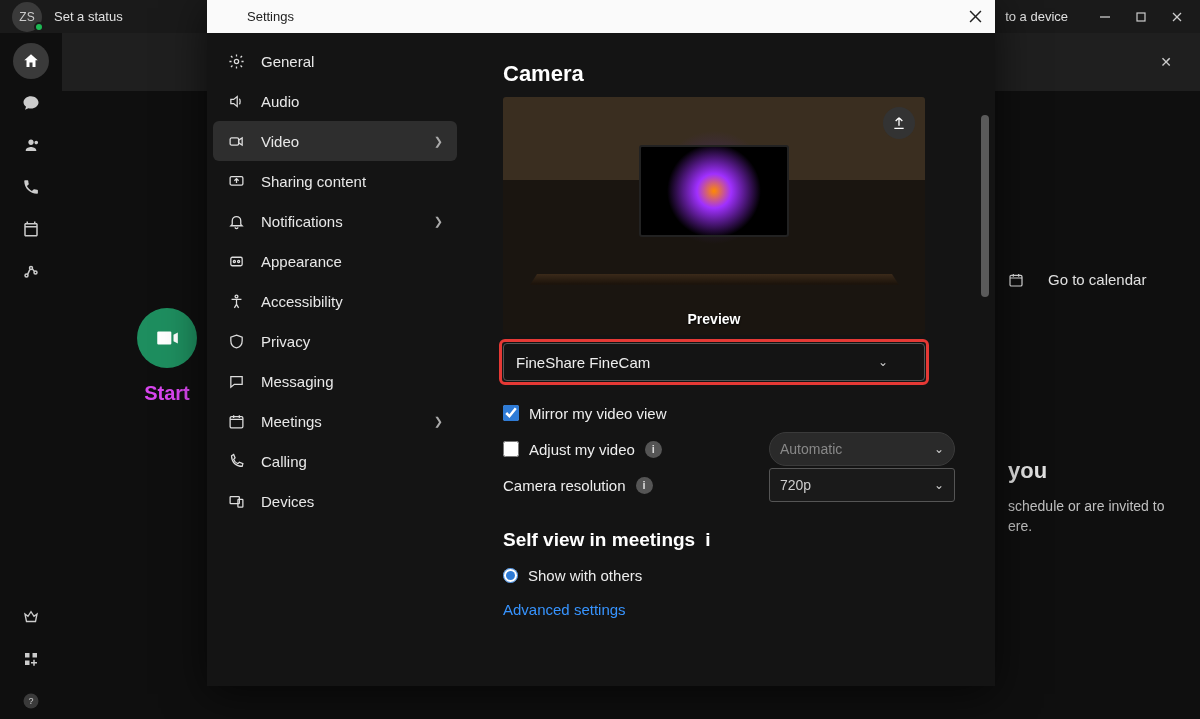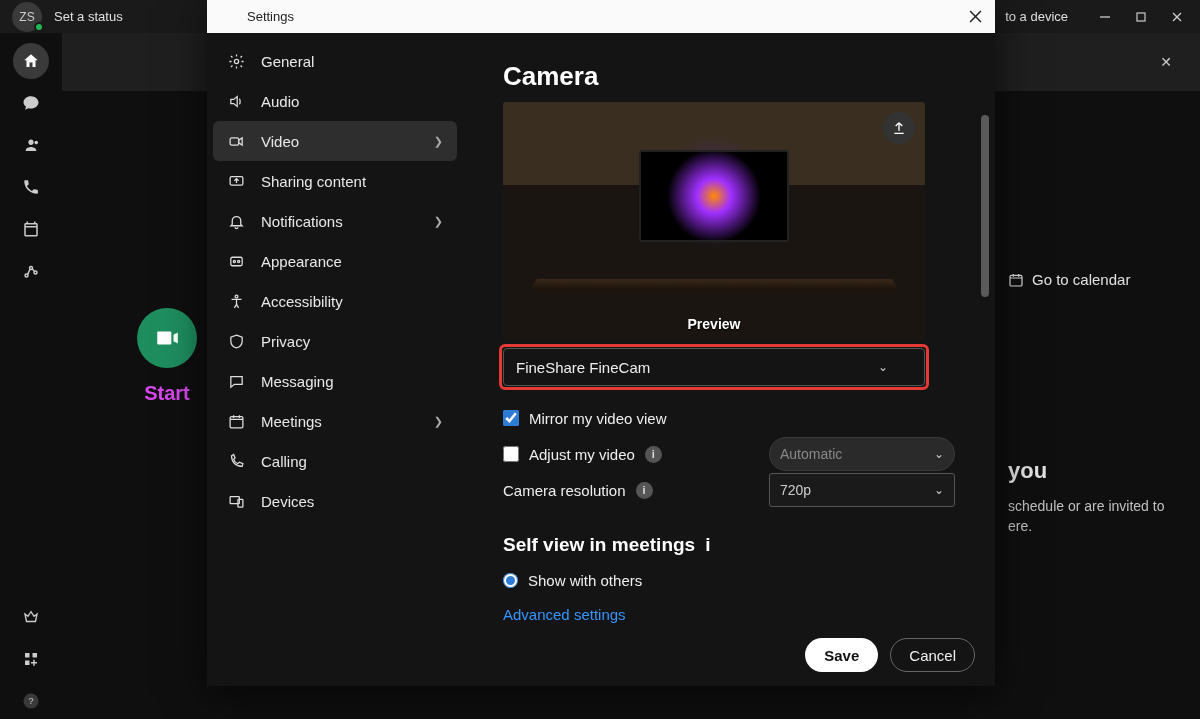--- a/index.html
+++ b/index.html
@@ -24,42 +24,42 @@
 
 
 .main-area { position:absolute; top:33px; left:62px; right:0; bottom:0; background:#0f0f0f;}
 .content-topbar { height:58px; background:#1f1f1f; display:flex; align-items:center; justify-content:flex-end; padding:0 28px;}
 .content-topbar .x { color:#ccc; font-size:14px;}
 .start-block { position:absolute; top:275px; left:40px; width:130px; display:flex; flex-direction:column; align-items:center; gap:14px;}
 .start-circle { width:60px; height:60px; border-radius:50%; background:#1e8e5f; display:flex; align-items:center; justify-content:center;}
 .start-circle svg { width:26px; height:26px; fill:#fff;}
 .start-label { font-size:20px; font-weight:600; color:#d946ef;}
 .right-panel { position:absolute; right:0; top:58px; bottom:0; width:220px; padding:20px 28px; color:#e0e0e0;}
-.go-calendar { display:flex; align-items:center; gap:8px; font-size:15px; margin-top:160px; margin-bottom:28px;}
+.go-calendar { display:flex; align-items:center; gap:24px; font-size:15px; margin-top:160px; margin-bottom:28px;}
 .you-heading { font-size:22px; font-weight:700; margin-top:170px;}
 .you-desc { font-size:14px; color:#c0c0c0; margin-top:12px; line-height:1.45;}
 
 
 .settings-modal { position:absolute; top:0; left:207px; width:788px; height:686px; background:#141414; box-shadow:0 8px 40px rgba(0,0,0,0.6); display:flex; flex-direction:column; overflow:hidden;}
 .settings-header { height:33px; background:#fafafa; color:#222; display:flex; align-items:center; justify-content:space-between; padding:0 10px 0 40px; font-size:13px;}
 .settings-header .close { width:20px; height:20px; display:flex; align-items:center; justify-content:center; color:#222;}
 .settings-body { flex:1; display:flex; min-height:0;}
 
 
 .cat-sidebar { width:256px; background:#141414; padding:8px 6px;}
 .cat-item { display:flex; align-items:center; gap:16px; height:40px; padding:0 14px; border-radius:6px; color:#e8e8e8; font-size:15px;}
 .cat-item.selected { background:#2e2e2e; }
 .cat-item .chev { margin-left:auto; color:#aaa; font-size:11px;}
 .cat-item .ic { width:18px; display:flex; align-items:center; justify-content:center; color:#ddd;}
 .cat-item .ic svg { width:17px; height:17px; }
 
 
 .set-content { flex:1; position:relative; background:#141414; }
 .set-scroll { position:absolute; inset:0; padding:28px 40px 0 40px; overflow:hidden;}
-.section-title { font-size:26px; font-weight:700; margin-bottom:10px;}
+.section-title { font-size:22px; font-weight:700; margin-bottom:10px;}
 .preview-box { position:relative; width:422px; height:238px; border-radius:3px; overflow:hidden; margin-bottom:8px;
   background:
     radial-gradient(circle at 50% 38%, rgba(255,120,30,0.25) 0%, rgba(80,40,150,0.25) 14%, rgba(0,0,0,0) 22%),
     linear-gradient(180deg, #3a2e20 0%, #3a2e20 35%, #1a1510 35%, #1a1510 100%),
     repeating-linear-gradient(90deg, #7a5a34 0 28px, #6b4e2d 28px 32px);
 }
 .preview-tv { position:absolute; left:50%; top:20%; transform:translateX(-50%); width:150px; height:92px; background:#000; border:2px solid #222; border-radius:3px;
   background-image: radial-gradient(circle at 50% 50%, #ff8a00 0%, #a030ff 20%, #000 55%);
 }
 .preview-desk { position:absolute; left:8%; right:8%; bottom:18%; height:18px; background:linear-gradient(#3b2a1a,#1a120a); transform:perspective(400px) rotateX(55deg); transform-origin:top;}
@@ -382,19 +382,15 @@
           <span>Show with others</span>
         </div>
 
         <a class="adv-link">Advanced settings</a>
       </div>
 
       <div class="custom-scrollbar">
         <div class="scrollbar-thumb"></div>
       </div>
 
-      <div class="footer">
-        <button class="btn btn-primary">Save</button>
-        <button class="btn btn-secondary">Cancel</button>
-      </div>
     </div>
   </div>
 </div>
 
 </body></html>

